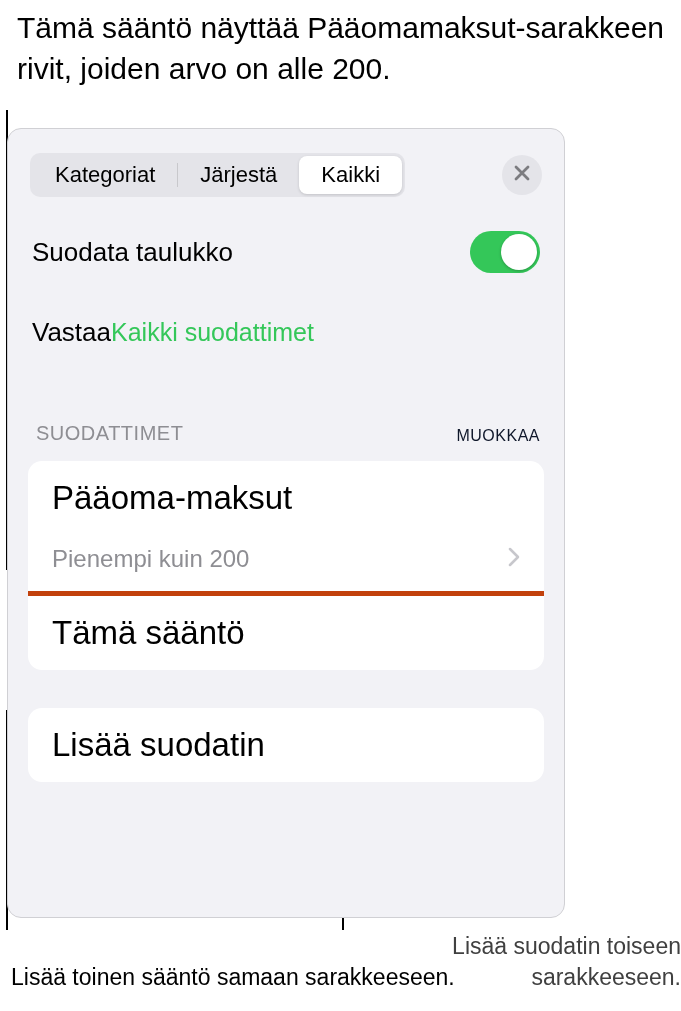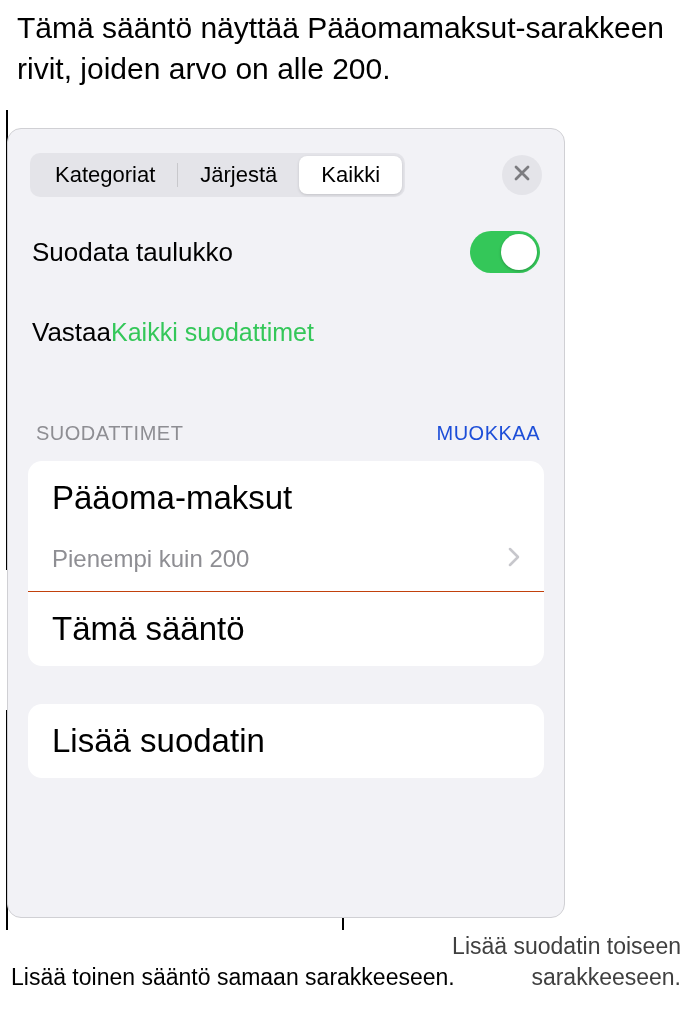--- a/index.html
+++ b/index.html
@@ -143,23 +143,23 @@
       align-items: flex-end;
       padding: 40px 24px 10px 28px;
       gap: 24px;
     }
     .section-title {
       font-size: 20px;
       letter-spacing: 0.5px;
       color: #8e8e93;
     }
     .section-edit {
-      font-size: 20px;
+      font-size: 16px;
       letter-spacing: 0.5px;
-      color: #1d4ed8;
+      color: #0f172a;
     }
     .card {
       margin: 6px 20px;
       background: #fff;
       border-radius: 14px;
       overflow: hidden;
     }
     .card-item {
       padding: 18px 24px;
       font-size: 33px;
@@ -169,21 +169,21 @@
       justify-content: space-between;
     }
     .card-item.header-item {
       font-weight: 400;
       padding-bottom: 14px;
     }
     .card-item.sub-item {
       color: #8e8e93;
       font-size: 24px;
       padding-top: 14px;
-      border-bottom: 1px solid #c2410c;
+      border-bottom: 5px solid #c2410c;
     }
     .chevron {
       color: #c7c7cc;
     }
     .chevron svg {
       width: 12px;
       height: 20px;
     }
     .card-gap {
       height: 26px;

